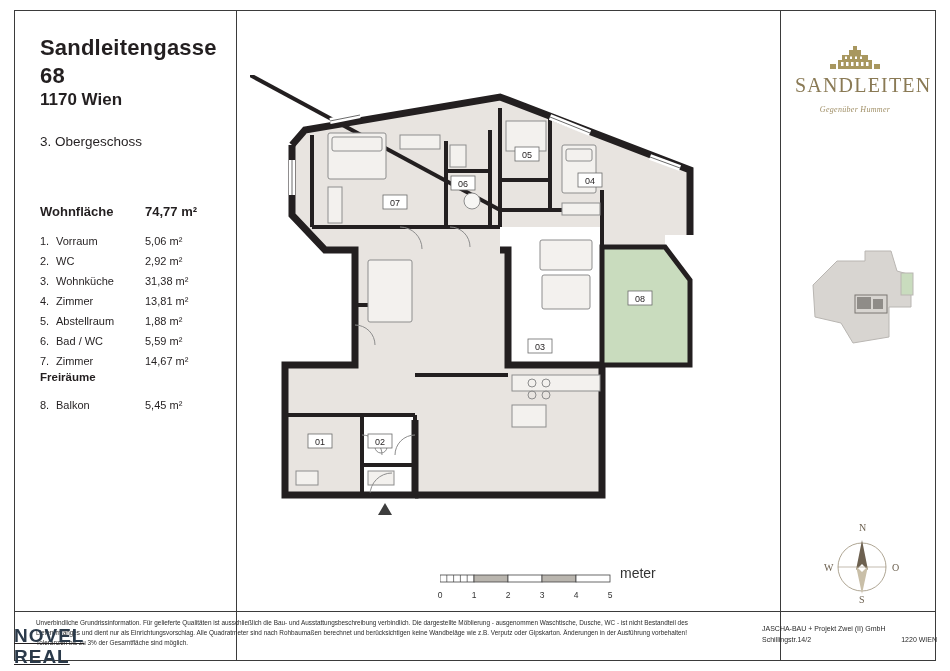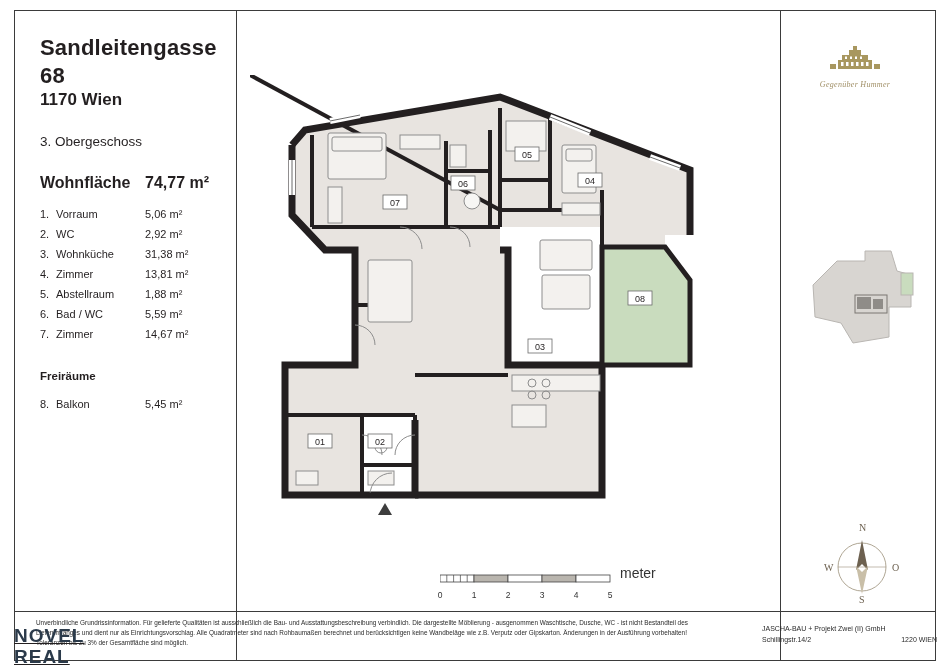--- a/index.html
+++ b/index.html
@@ -56,39 +56,38 @@
     font-size: 13.5px;
     font-weight: normal;
     line-height: 1.45;
   }
   .top-label {
     font-size: 13.5px;
     font-weight: bold;
     line-height: 1.45;
   }
   .area-head {
-    margin-top: 22px;
+    margin-top: 52px;
     display: flex;
-    font-size: 16px;
+    font-size: 13px;
     font-weight: bold;
     align-items: flex-end;
   }
   .area-head .lbl { width: 105px; }
   .area-head .val { }
   .room-list { margin-top: 12px; }
   .room-row {
     display: flex;
     font-size: 11px;
     line-height: 20px;
   }
   .room-row .num { width: 16px; }
   .room-row .nm { width: 89px; }
   .room-row .val { width: 70px; }
   .sub-head {
-    margin-top: 26px;
     font-size: 11.5px;
     font-weight: bold;
   }
   .free-list { margin-top: 12px; }
 
   
   .logo-box {
     position: absolute;
     left: 795px; top: 46px;
     width: 120px; text-align: center;
@@ -280,20 +279,21 @@
         <rect x="31" y="16" width="2.5" height="4"></rect>
         <rect x="36" y="16" width="2.5" height="4"></rect>
         <rect x="41" y="16" width="2.5" height="4"></rect>
         <rect x="46" y="16" width="2.5" height="4"></rect>
         <rect x="25" y="10.5" width="2" height="2.5"></rect>
         <rect x="30" y="10.5" width="2" height="2.5"></rect>
         <rect x="35" y="10.5" width="2" height="2.5"></rect>
         <rect x="40" y="10.5" width="2" height="2.5"></rect>
       </g>
     </svg>
+    <div class="logo-word">SANDLEITEN</div>
     <div class="logo-sub">Gegenüber Hummer</div>
   </div>
 
   <div class="plan-wrap">
     <svg width="500" height="470" viewBox="0 0 500 470">
 
       <g>
         <polygon points="55,55 250,22 440,95 440,160 415,160 415,172 352,172 352,152 250,152 250,175 258,175 258,290 352,290 352,300 352,420 165,420 165,340 112,340 112,420 35,420 35,290 105,290 105,175 75,175 42,140 42,70" fill="#e8e4e0" stroke="none"></polygon>
       </g>
 

